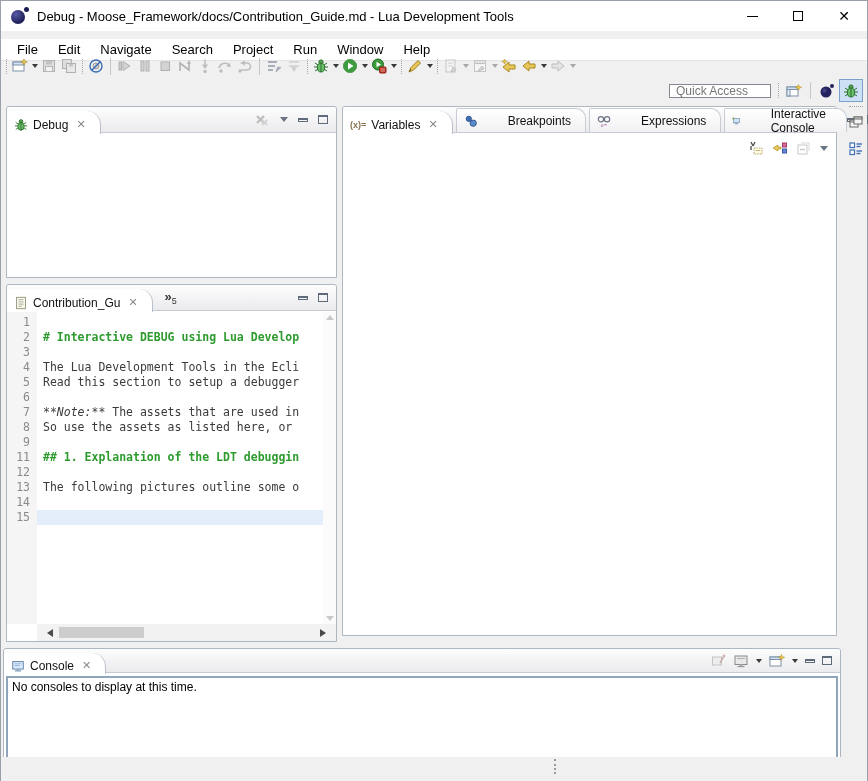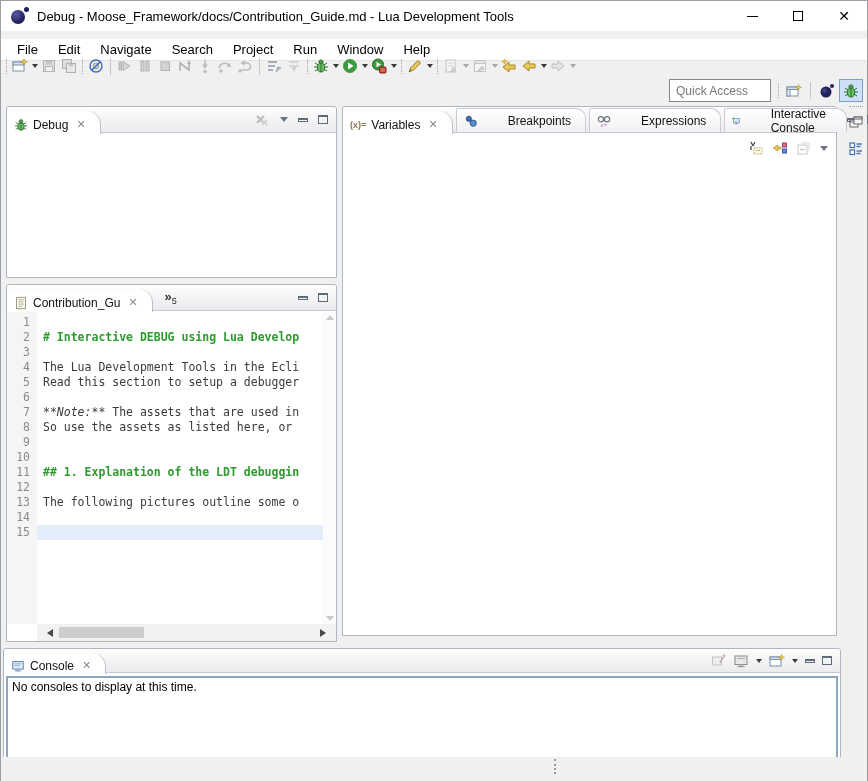--- a/index.html
+++ b/index.html
@@ -25,21 +25,21 @@
 
   
   .toolbar1 { position:absolute; left:0; top:53px; width:100%; height:24px; display:flex; align-items:center; padding-left:2px; }
   .toolbar2 { position:absolute; left:0; top:77px; width:100%; height:25px; display:flex; align-items:center; justify-content:flex-end; padding-right:4px; }
   .t-btn { width:20px; height:20px; display:flex; align-items:center; justify-content:center; }
   .t-dd  { width:9px; height:20px; display:flex; align-items:center; justify-content:center; }
   .arr-down { width:0; height:0; border-left:3px solid transparent; border-right:3px solid transparent; border-top:4px solid #3a3a3a; }
   .arr-down.dis { border-top-color:#a8a8a8; }
   .grip { border-left:1px dotted #a8a8a8; height:15px; margin:0 3px; }
   .tsep { border-left:1px solid #c6c6c6; height:17px; margin:0 4px; }
-  .qa-box { width:102px; height:23px; border:1px solid #828790; background:#fff; color:#777; font-size:12px; display:flex; align-items:center; padding-left:6px; margin-right:4px; }
+  .qa-box { width:102px; height:14px; border:1px solid #828790; background:#fff; color:#777; font-size:12px; display:flex; align-items:center; padding-left:6px; margin-right:4px; }
   .persp-btn { width:24px; height:23px; display:flex; align-items:center; justify-content:center; border:1px solid transparent; }
   .persp-btn.selected { background:#cee0f5; border:1px solid #79a1cc; }
 
   
   .panel { position:absolute; border:1px solid #aeb6c2; border-radius:3px 3px 0 0; background:#fff; }
   .panel-hdr { height:26px; background:linear-gradient(#fdfdfd,#ebebee); border-bottom:1px solid #c5cad3; border-radius:3px 3px 0 0; display:flex; align-items:center; position:relative; }
   .tab { height:26px; display:flex; align-items:center; gap:5px; padding:0 14px 0 7px; font-size:12px; color:#111; position:relative; }
   .tab.selected { background:#fff; border-right:1px solid #b9bfca; border-radius:0 14px 0 0; margin-bottom:-1px; height:27px;margin-top:9px; }
   .tab.plain { border:1px solid #c6cbd4; border-bottom:none; border-radius:2px 10px 0 0; background:linear-gradient(#ffffff,#f1f1f3); margin-left:3px; height:24px; align-self:flex-end;gap:30px; }
   .tab-close { color:#8a8a8a; font-size:11px; margin-left:3px; }
@@ -506,24 +506,20 @@
           </div>
           <div class="ed-row">
             <span class="ed-num">8</span>
             <span class="ed-text"><span class="seg-p">So use the assets as listed here, or </span></span>
           </div>
           <div class="ed-row">
             <span class="ed-num">9</span>
             <span class="ed-text"></span>
           </div>
           <div class="ed-row">
-            <span class="ed-num">10</span>
-            <span class="ed-text"></span>
-          </div>
-          <div class="ed-row">
             <span class="ed-num">11</span>
             <span class="ed-text"><span class="seg-h">## 1. Explanation of the LDT debuggin</span></span>
           </div>
           <div class="ed-row">
             <span class="ed-num">12</span>
             <span class="ed-text"></span>
           </div>
           <div class="ed-row">
             <span class="ed-num">13</span>
             <span class="ed-text"><span class="seg-p">The following pictures outline some o</span></span>

